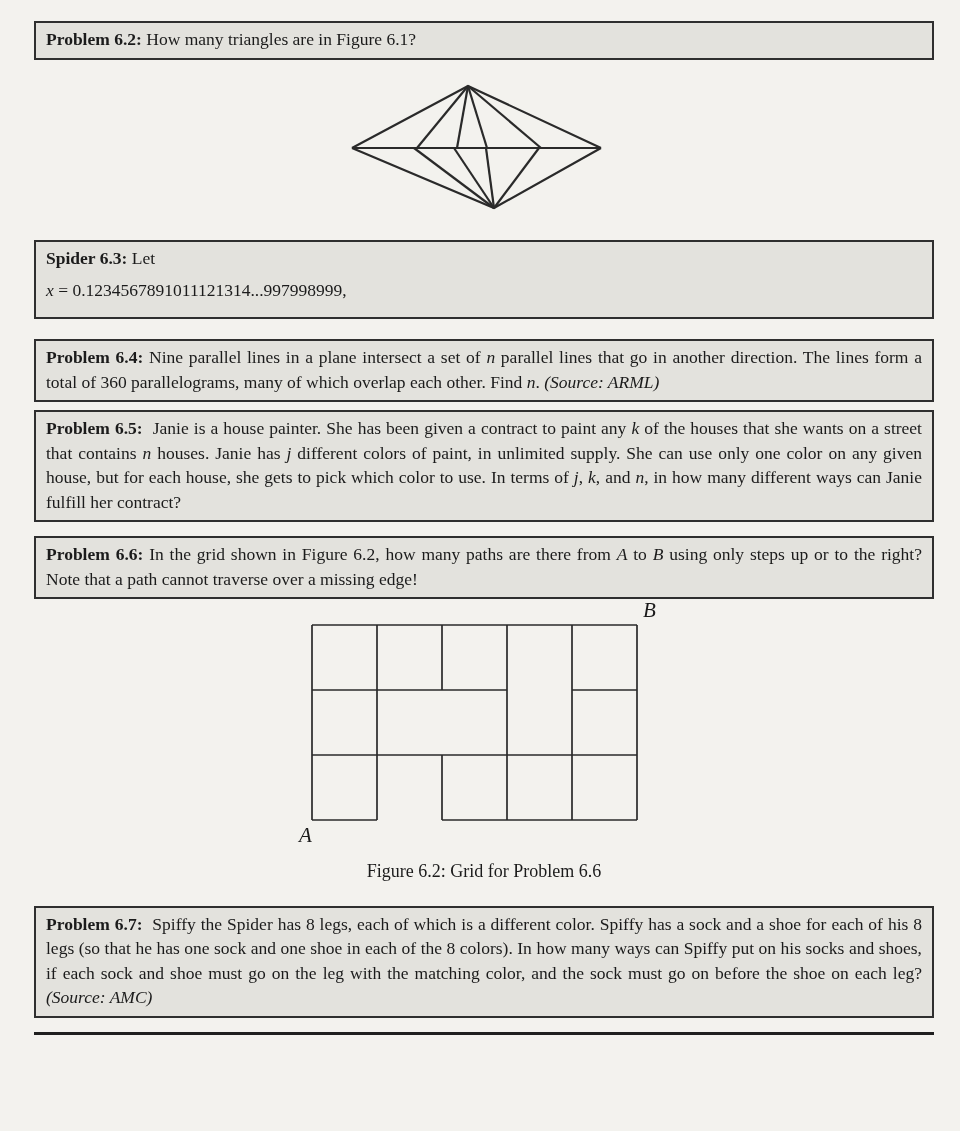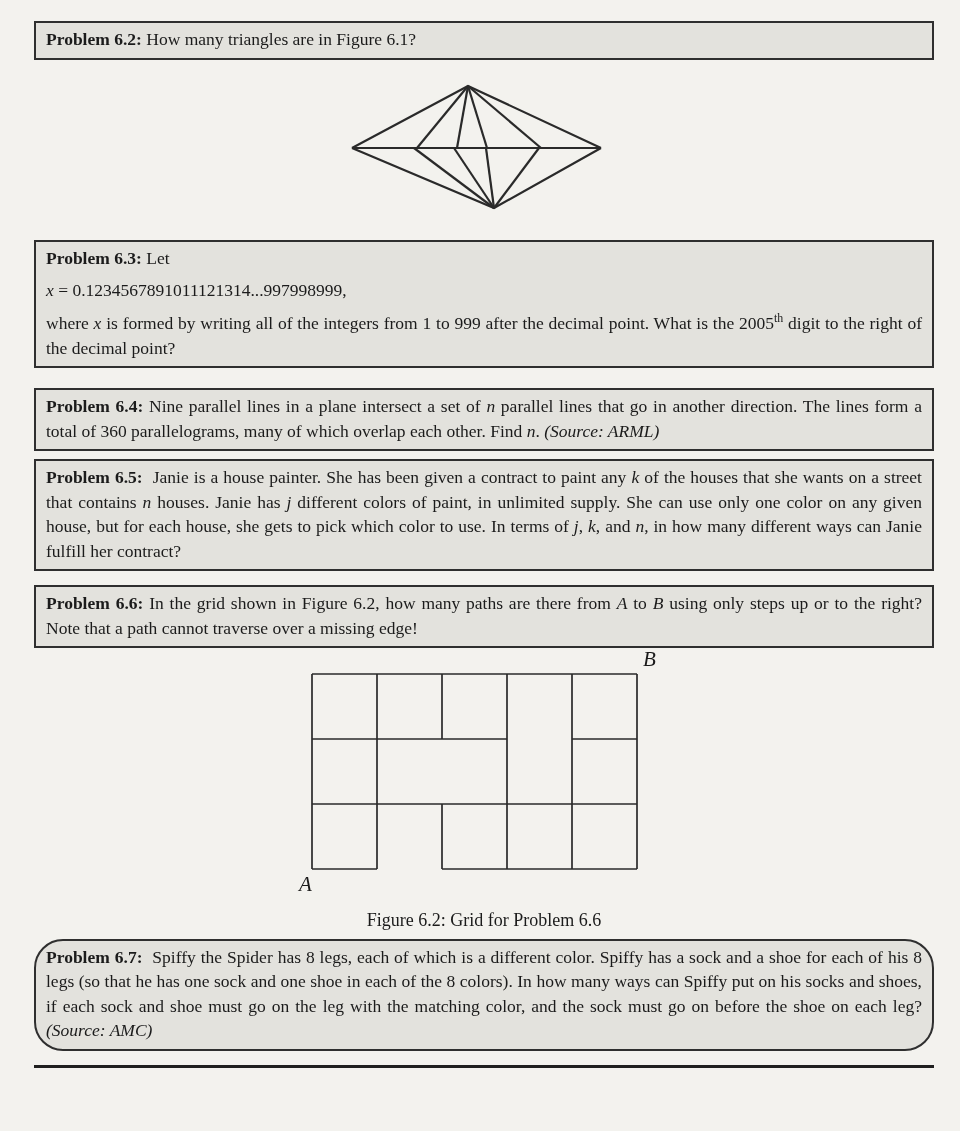--- a/index.html
+++ b/index.html
@@ -29,21 +29,21 @@
   figure{margin:0;text-align:center;}
   .fig-triangles{margin-top:16px;}
   .fig-grid{margin-top:2px;}
   figcaption{font-size:18px;line-height:22px;}
   .fig-triangles figcaption{margin-top:18px;}
   .fig-grid figcaption{margin-top:8px;}
   .box-p63{margin-top:13px;}
   .box-p64{margin-top:20px;}
   .box-p65{margin-top:8px;}
   .box-p66{margin-top:14px;}
-  .box-p67{margin-top:8px;border-radius:29px;}
+  .box-p67{margin-top:24px;}
   svg line, svg path{stroke:var(--line_color,#2a2a2a);fill:none;}
   .tri-line{stroke-width:2.2;}
   .grid-line{stroke-width:1.7;}
   svg text{fill:var(--text_color,#1b1b1b);font-family:"Liberation Serif",serif;font-style:italic;font-size:21px;}
   .double-rule{margin-top:14px;}
   .rule-thick{height:3px;background:var(--rule_dark,#1f1f1f);}
 </style>
 </head>
 <body>
 
@@ -63,23 +63,22 @@
       <line class="tri-line" x1="144" y1="10" x2="163" y2="72"></line>
       <line class="tri-line" x1="144" y1="10" x2="217" y2="72"></line>
       <line class="tri-line" x1="170" y1="132" x2="90" y2="72"></line>
       <line class="tri-line" x1="170" y1="132" x2="130" y2="72"></line>
       <line class="tri-line" x1="170" y1="132" x2="162" y2="72"></line>
       <line class="tri-line" x1="170" y1="132" x2="215" y2="72"></line>
     </svg>
   </figure>
 
   <section class="problem-box box-p63">
-      <div class="block para"><span class="run bold">Problem 6.3:</span><span class="run"> Let</span></div>
+      <div class="block para"><span class="run bold">Spider 6.3:</span><span class="run"> Let</span></div>
       <div class="block equation"><span class="run italic">x</span><span class="run"> = 0.1234567891011121314...997998999,</span></div>
-      <div class="block para"><span class="run">where </span><span class="run italic">x</span><span class="run"> is formed by writing all of the integers from 1 to 999 after the decimal point. What is the 2005</span><span class="run sup">th</span><span class="run"> digit to the right of the decimal point?</span></div>
     </section>
 
   <section class="problem-box box-p64">
       <div class="block para"><span class="run bold">Problem 6.4:</span><span class="run"> Nine parallel lines in a plane intersect a set of </span><span class="run italic">n</span><span class="run"> parallel lines that go in another direction. The lines form a total of 360 parallelograms, many of which overlap each other. Find </span><span class="run italic">n</span><span class="run">. </span><span class="run italic">(Source: ARML)</span></div>
     </section>
 
   <section class="problem-box box-p65">
       <div class="block para"><span class="run bold">Problem 6.5:</span><span class="run">&nbsp; Janie is a house painter. She has been given a contract to paint any </span><span class="run italic">k</span><span class="run"> of the houses that she wants on a street that contains </span><span class="run italic">n</span><span class="run"> houses. Janie has </span><span class="run italic">j</span><span class="run"> different colors of paint, in unlimited supply. She can use only one color on any given house, but for each house, she gets to pick which color to use. In terms of </span><span class="run italic">j</span><span class="run">, </span><span class="run italic">k</span><span class="run">, and </span><span class="run italic">n</span><span class="run">, in how many different ways can Janie fulfill her contract?</span></div>
     </section>
 

